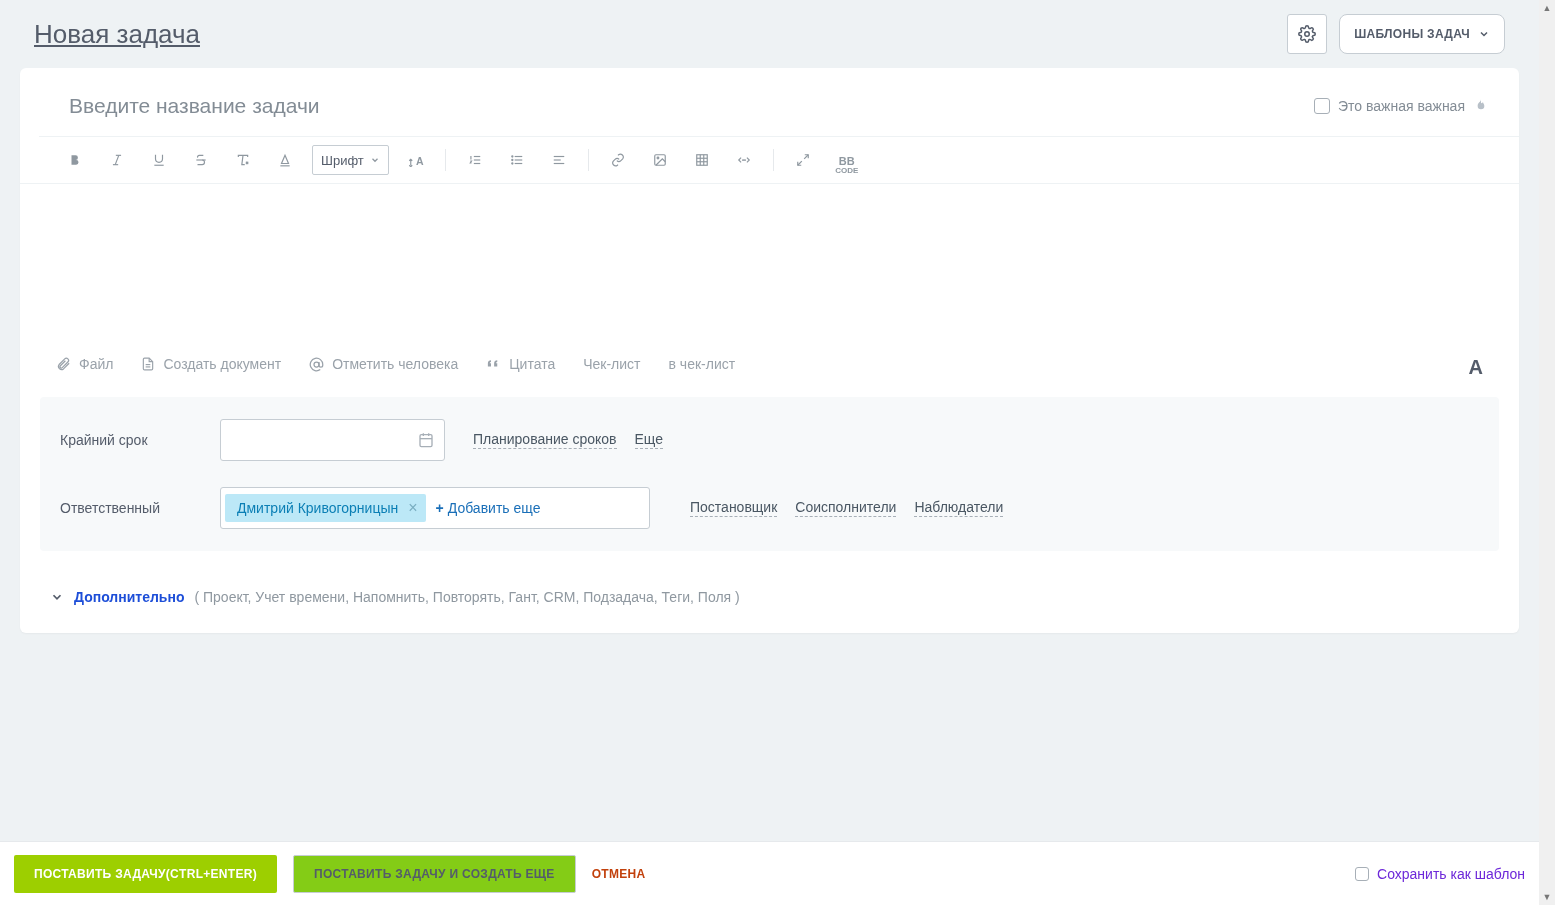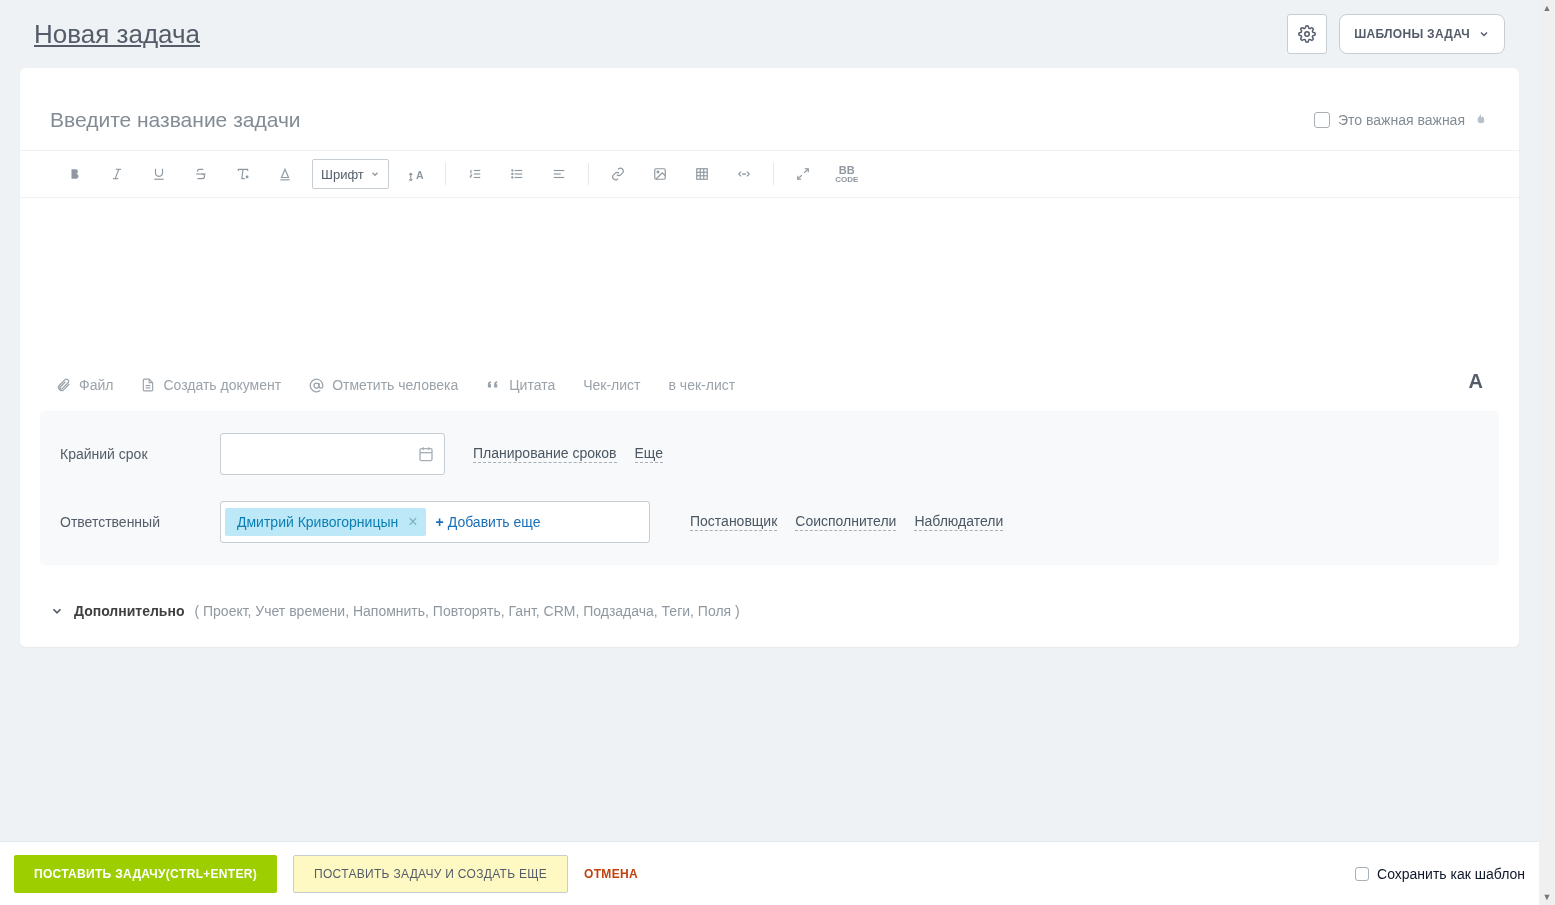--- a/index.html
+++ b/index.html
@@ -11,63 +11,63 @@
 
 .page { padding: 0 20px 0 20px; width: 1539px; height: 100%; }
 .header { display: flex; align-items: center; justify-content: space-between; padding: 14px 14px 14px 14px; }
 .page-title { font-size: 26px; font-weight: 300; color: #545c6a; text-decoration: underline; }
 .header-actions { display: flex; gap: 12px; align-items: center; }
 .icon-btn { width: 40px; height: 40px; border: 1px solid #c6cdd3; border-radius: 3px; background: #fff; display: flex; align-items: center; justify-content: center; cursor: pointer; color: #545c6a; }
 .templates-btn { height: 40px; border: 1px solid #c6cdd3; border-radius: 8px; background: #fff; padding: 0 14px; display: flex; align-items: center; gap: 8px; cursor: pointer; font-weight: 600; font-size: 12px; letter-spacing: 0.3px; color: #545c6a; }
 
 .card { background: #fff; border-radius: 6px; margin: 0 0 0 0; box-shadow: 0 1px 2px rgba(0,0,0,0.04); }
 
-.title-row { display: flex; align-items: center; justify-content: space-between; padding: 40px 30px 18px 30px; border-bottom: 1px solid #eef2f4; }
+.title-row { display: flex; align-items: center; justify-content: space-between; padding: 26px 30px 18px 30px; border-bottom: 1px solid #eef2f4; margin-left: 19px; }
 .title-input { border: none; outline: none; font-size: 21px; font-weight: 300; color: #333; width: 800px; }
 .title-input::placeholder { color: #838c95; }
 .important { display: flex; align-items: center; gap: 8px; color: #838c95; font-size: 14px; }
 .checkbox-box { width: 16px; height: 16px; border: 1.5px solid #a7afb7; border-radius: 3px; cursor: pointer; }
 
 .toolbar { display: flex; align-items: center; padding: 8px 30px; border-bottom: 1px solid #eef2f4; gap: 0; }
 .tb-group { display: flex; align-items: center; gap: 12px; padding: 0 10px; }
 .tb-sep { width: 1px; height: 22px; background: #e6e9ec; margin: 0 4px; }
 .tb-btn { width: 30px; height: 30px; display: flex; align-items: center; justify-content: center; border-radius: 2px; cursor: pointer; color: #8f98a0; }
 .font-select { height: 30px; border: 1px solid #c6cdd3; border-radius: 2px; padding: 0 8px; display: flex; align-items: center; gap: 6px; cursor: pointer; color: #545c6a; font-size: 13px; background: #fff; }
 .bb-label { font-size: 8px; font-weight: 700; line-height: 1; text-align: center; color: #8f98a0; }
 
 .editor-area { min-height: 160px; padding: 20px 30px; }
 
-.attach-row { display: flex; align-items: flex-end; gap: 28px; padding: 12px 36px 18px 36px; color: #9aa2aa; font-size: 14px; }
+.attach-row { display: flex; align-items: flex-start; gap: 28px; padding: 12px 36px 18px 36px; color: #9aa2aa; font-size: 14px; }
 .attach-item { display: flex; align-items: center; gap: 8px; cursor: pointer; }
 .attach-right { margin-left: auto; font-size: 20px; font-weight: 700; color: #545c6a; }
 
 .form-block { background: #f7f9fa; margin: 0 20px 20px 20px; border-radius: 4px; padding: 22px 20px; }
 .form-row { display: flex; align-items: center; gap: 20px; margin-bottom: 26px; }
 .form-row:last-child { margin-bottom: 0; }
 .form-label { width: 140px; color: #545c6a; font-size: 14px; }
 .tag-input { display: flex; align-items: center; gap: 10px; background: #fff; border: 1px solid #c6cdd3; border-radius: 3px; padding: 4px 10px 4px 4px; min-width: 430px; height: 42px; }
 .person-tag { background: #bce8f7; color: #0b7fb5; border-radius: 2px; padding: 5px 8px 5px 12px; display: flex; align-items: center; gap: 10px; font-size: 14px; }
 .person-tag .x { color: #7aaec1; cursor: pointer; font-size: 16px; }
 .add-more { color: #1a6fb8; display: flex; align-items: center; gap: 4px; cursor: pointer; font-size: 14px; }
 .role-links { display: flex; gap: 18px; margin-left: 20px; }
 .role-link { color: #4a5763; border-bottom: 1px dashed #a7afb7; cursor: pointer; padding-bottom: 1px; font-size: 14px; }
 
 .date-input { display: flex; align-items: center; background: #fff; border: 1px solid #c6cdd3; border-radius: 3px; height: 42px; width: 225px; position: relative; }
 .cal-icon { position: absolute; right: 10px; color: #a7afb7; }
 .date-links { display: flex; gap: 18px; margin-left: 8px; }
 
 .additional { padding: 18px 30px 28px 30px; display: flex; align-items: center; gap: 10px; color: #8f98a0; font-size: 14px; }
 .additional .chev { color: #545c6a; cursor: pointer; }
-.additional .bold-label { color: #404040; font-weight: 600; }
+.additional .bold-label { color: #1d4ed8; font-weight: 600; }
 
 .footer { position: absolute; left: 0; bottom: 0; width: 1539px; background: #fff; border-top: 1px solid #e6e9ec; padding: 13px 14px; display: flex; align-items: center; gap: 16px; height: 64px; }
 .btn-primary { background: #9dcf00; color: #fff; border: none; border-radius: 2px; padding: 0 20px; height: 38px; font-weight: 600; font-size: 12px; letter-spacing: 0.3px; cursor: pointer; }
-.btn-secondary { background: #fef9c3; color: #545c6a; border: 1px solid #c6cdd3; border-radius: 2px; padding: 0 20px; height: 38px; font-weight: 400; font-size: 12px; letter-spacing: 0.3px; cursor: pointer; }
+.btn-secondary { background: #84cc16; color: #545c6a; border: 1px solid #c6cdd3; border-radius: 2px; padding: 0 20px; height: 38px; font-weight: 700; font-size: 12px; letter-spacing: 0.3px; cursor: pointer; }
 .btn-link { color: #c2410c; font-weight: 600; font-size: 12px; letter-spacing: 0.3px; cursor: pointer; }
-.footer-right { margin-left: auto; display: flex; align-items: center; gap: 8px; color: #0f172a; font-size: 14px; }
+.footer-right { margin-left: auto; display: flex; align-items: center; gap: 8px; color: #6d28d9; font-size: 14px; }
 
 svg { display: block; }
 </style>
 </head>
 <body>
 
 <div class="page">
   <div class="header">
     <div class="page-title">Новая задача</div>
     <div class="header-actions">
@@ -216,21 +216,21 @@
       <div class="tb-sep"></div>
       <div class="tb-group">
         <div class="tb-btn">
             <svg width="14" height="14" viewBox="0 0 24 24" fill="none" stroke="#8f98a0" stroke-width="2">
               <polyline points="15 3 21 3 21 9"></polyline>
               <polyline points="9 21 3 21 3 15"></polyline>
               <line x1="21" y1="3" x2="14" y2="10"></line>
               <line x1="3" y1="21" x2="10" y2="14"></line>
             </svg>
           </div>
-        <div class="tb-btn" style="flex-direction:column;width:34px;">
+        <div class="tb-btn" style="flex-direction:column;width:34px;justify-content:flex-end;">
             <div class="bb-label" style="font-size:11px;">BB</div>
             <div class="bb-label">CODE</div>
           </div>
       </div>
     </div>
 
     <div class="editor-area"></div>
 
     <div class="attach-row">
       <div class="attach-item">

